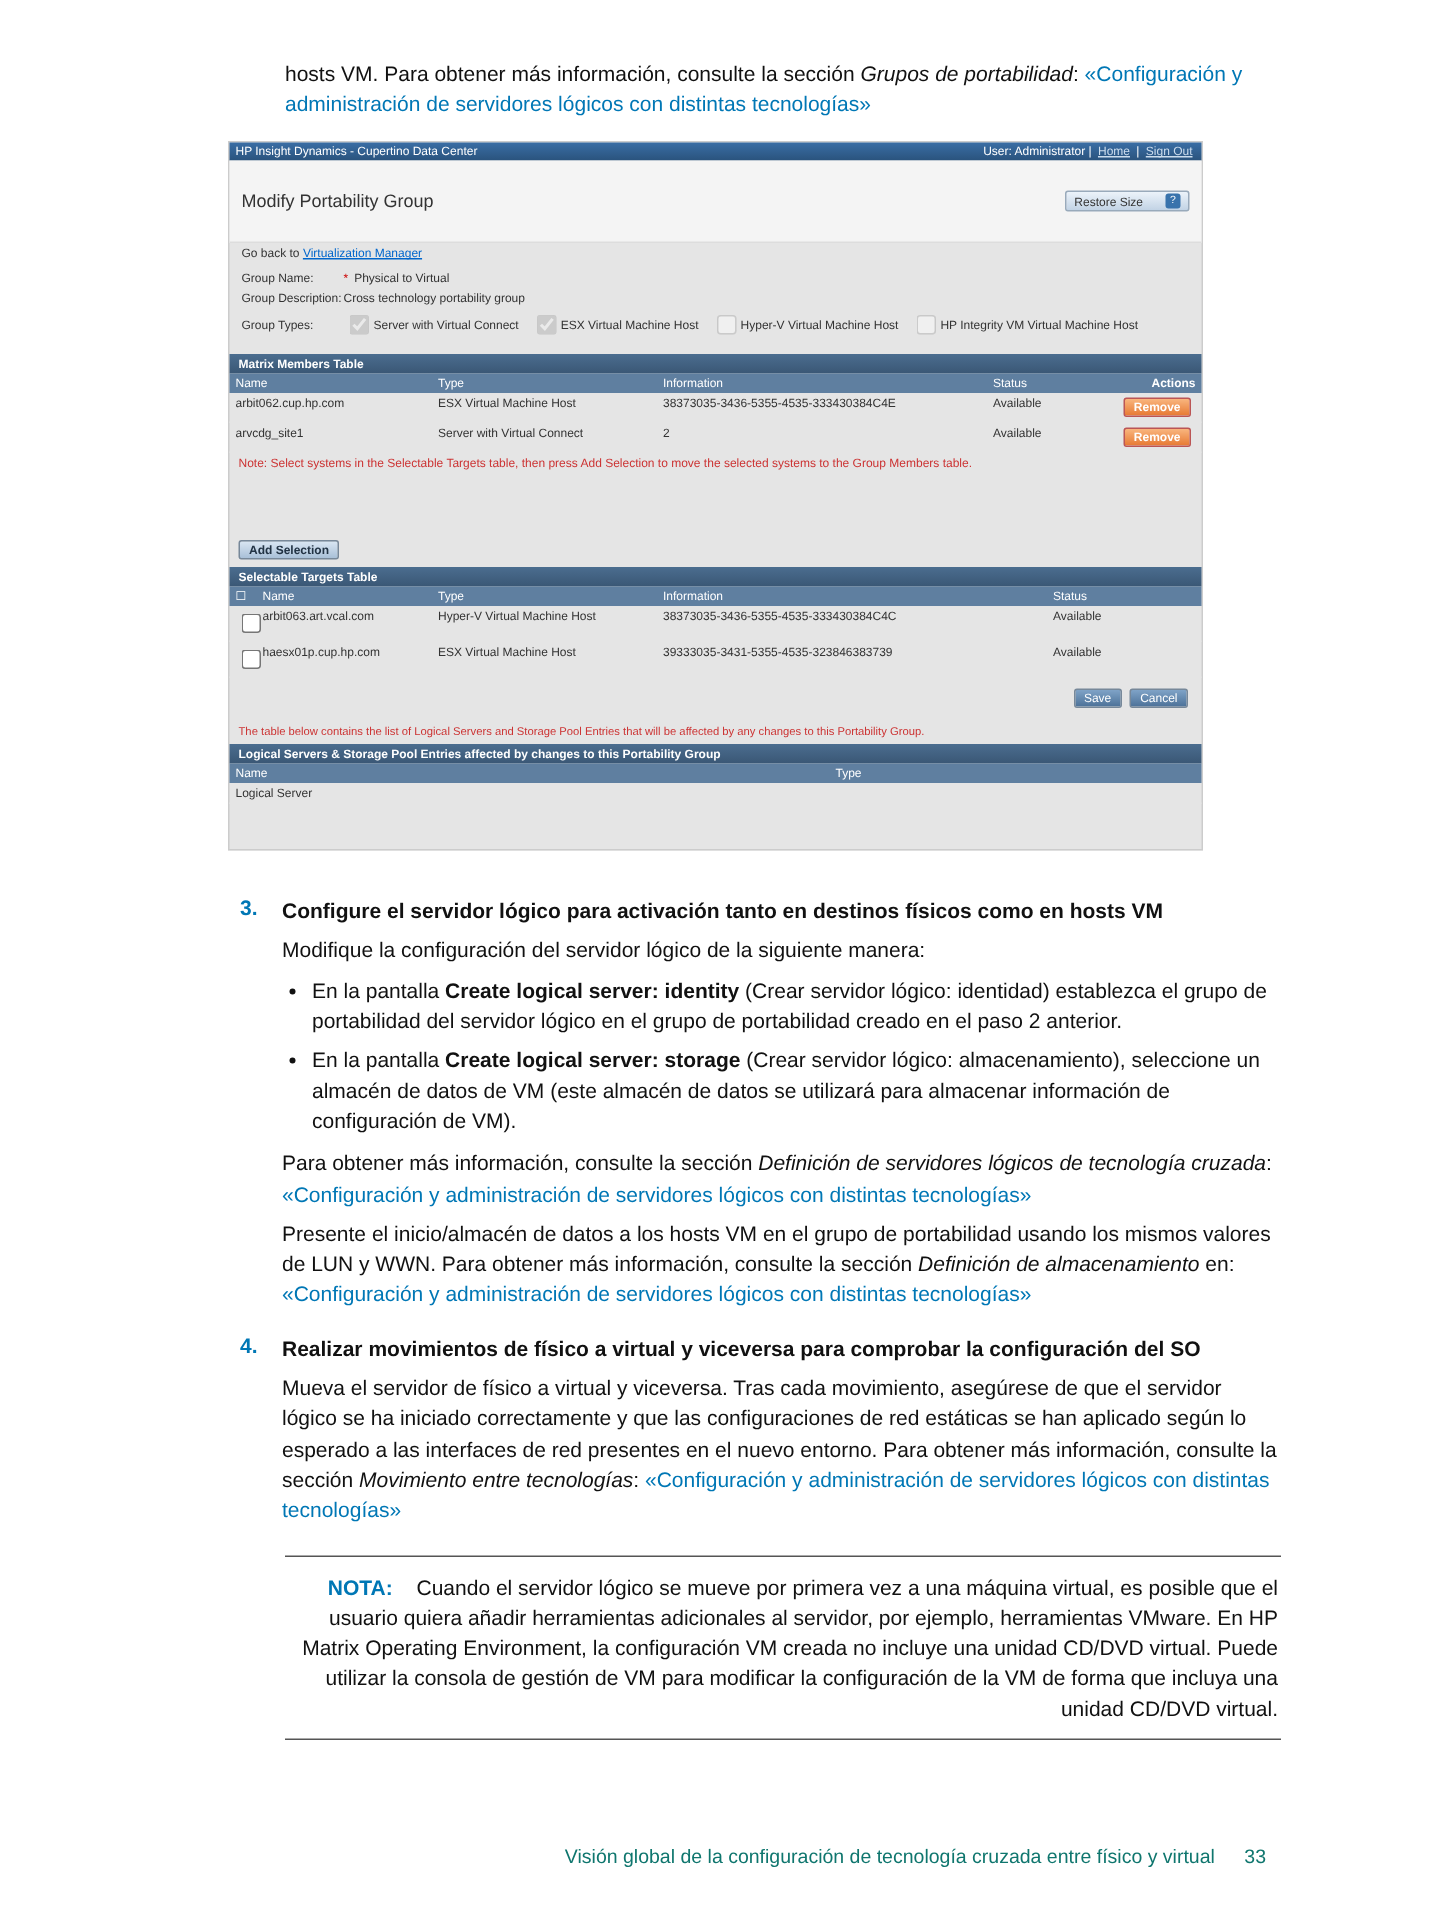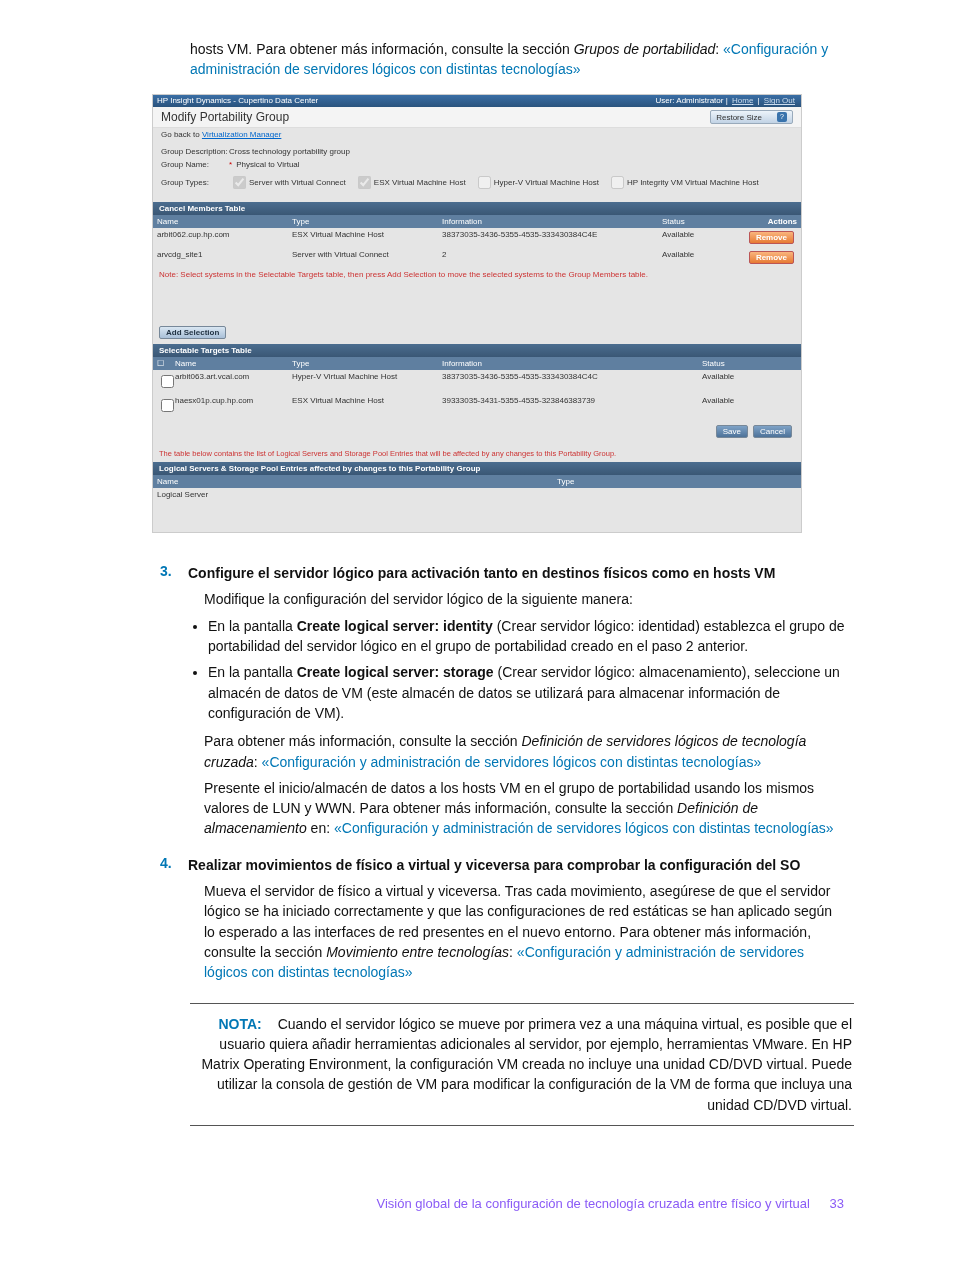--- a/index.html
+++ b/index.html
@@ -40,21 +40,21 @@
     color:#fff;
     height:12px;
     line-height:12px;
     padding:0 4px;
     display:flex;
     justify-content:space-between;
   }
   .titlebar .right a {color:#cde; text-decoration:underline; margin:0 2px;}
   .subheader {
     background:#f4f4f4;
-    padding:3px 8px;
+    padding:20px 8px;
     display:flex;
     justify-content:space-between;
     align-items:center;
     border-bottom:1px solid #ddd;
   }
   .subheader .h1 {font-size:12px; color:#333;}
   .back {padding:2px 8px 6px 8px; font-size:8px;}
   .back a{color:#06c;text-decoration:underline;}
   .formrow {display:flex; padding:2px 8px; align-items:center;}
   .formrow .lbl {width:68px; color:#333;}
@@ -110,40 +110,40 @@
   .step .num {
     width:28px;
     color:#0077b5;
     font-weight:bold;
     font-size:14px;
   }
   .step .body {
     flex:1;
     line-height:1.45;
   }
-  .step .body p {margin:6px 16px;}
+  .step .body p {margin:6px 0;}
   .stephead {font-weight:bold; margin-bottom:6px;}
   ul.bullets {margin:4px 0 8px 20px; padding:0;}
   ul.bullets li {margin:6px 0;}
 
   .noteblock {
     border-top:1px solid #555;
     border-bottom:1px solid #555;
     margin:14px 50px 0 140px;
     padding:10px 2px;
     line-height:1.45;
     text-align:right;
   }
   .noteblock .nlabel {color:#0077b5; font-weight:bold; margin-right:12px;}
 
   .footer {
     text-align:right;
     margin: 70px 60px 0 0;
     font-size:13px;
-    color:#8b5cf6;
+    color:#0f766e;
   }
   .footer .pn {margin-left:16px;}
   .rsbtn{
     background:linear-gradient(#ecf3fa,#c2d3e5);
     border:1px solid #9ab;
     border-radius:2px;
     padding:1px 5px;
     font-size:8px;
     display:inline-flex;
     align-items:center;
@@ -177,42 +177,42 @@
     <span class="rsbtn">
       <span>Restore Size</span>
       <span class="qmark">?</span>
     </span>
   </div>
   <div class="back">
     <span>Go back to </span><a href="#">Virtualization Manager</a>
   </div>
 
   <div class="formrow">
-    <span class="lbl">Group Description:</span>
-    <span>Cross technology portability group</span>
-  </div>
-  <div class="formrow">
     <span class="lbl">Group Name:</span>
     <span class="asterisk">*</span>
     <span>Physical to Virtual</span>
+  </div>
+  <div class="formrow">
+    <span class="lbl">Group Description:</span>
+    <span>Cross technology portability group</span>
   </div>
   <div class="formrow">
     <span class="lbl">Group Types:</span>
     <input type="checkbox" class="chk" checked="" disabled="" style="">
     <span style="margin-right:8px;">Server with Virtual Connect</span>
     <input type="checkbox" class="chk" checked="" disabled="" style="">
     <span style="margin-right:8px;">ESX Virtual Machine Host</span>
     <input type="checkbox" class="chk" disabled="" style="">
     <span style="margin-right:8px;">Hyper-V Virtual Machine Host</span>
     <input type="checkbox" class="chk" disabled="" style="">
     <span>HP Integrity VM Virtual Machine Host</span>
   </div>
 
   <div style="height:8px;"></div>
-  <div class="bar">Cancel Members Table</div>
+  <div class="bar">Matrix Members Table</div>
   <div class="thead">
     <div class="colname">Name</div>
     <div class="coltype">Type</div>
     <div class="colinfo">Information</div>
     <div class="colstat">Status</div>
     <div class="colact">Actions</div>
   </div>
   <div class="trow">
     <div class="colname">arbit062.cup.hp.com</div>
     <div class="coltype">ESX Virtual Machine Host</div>

